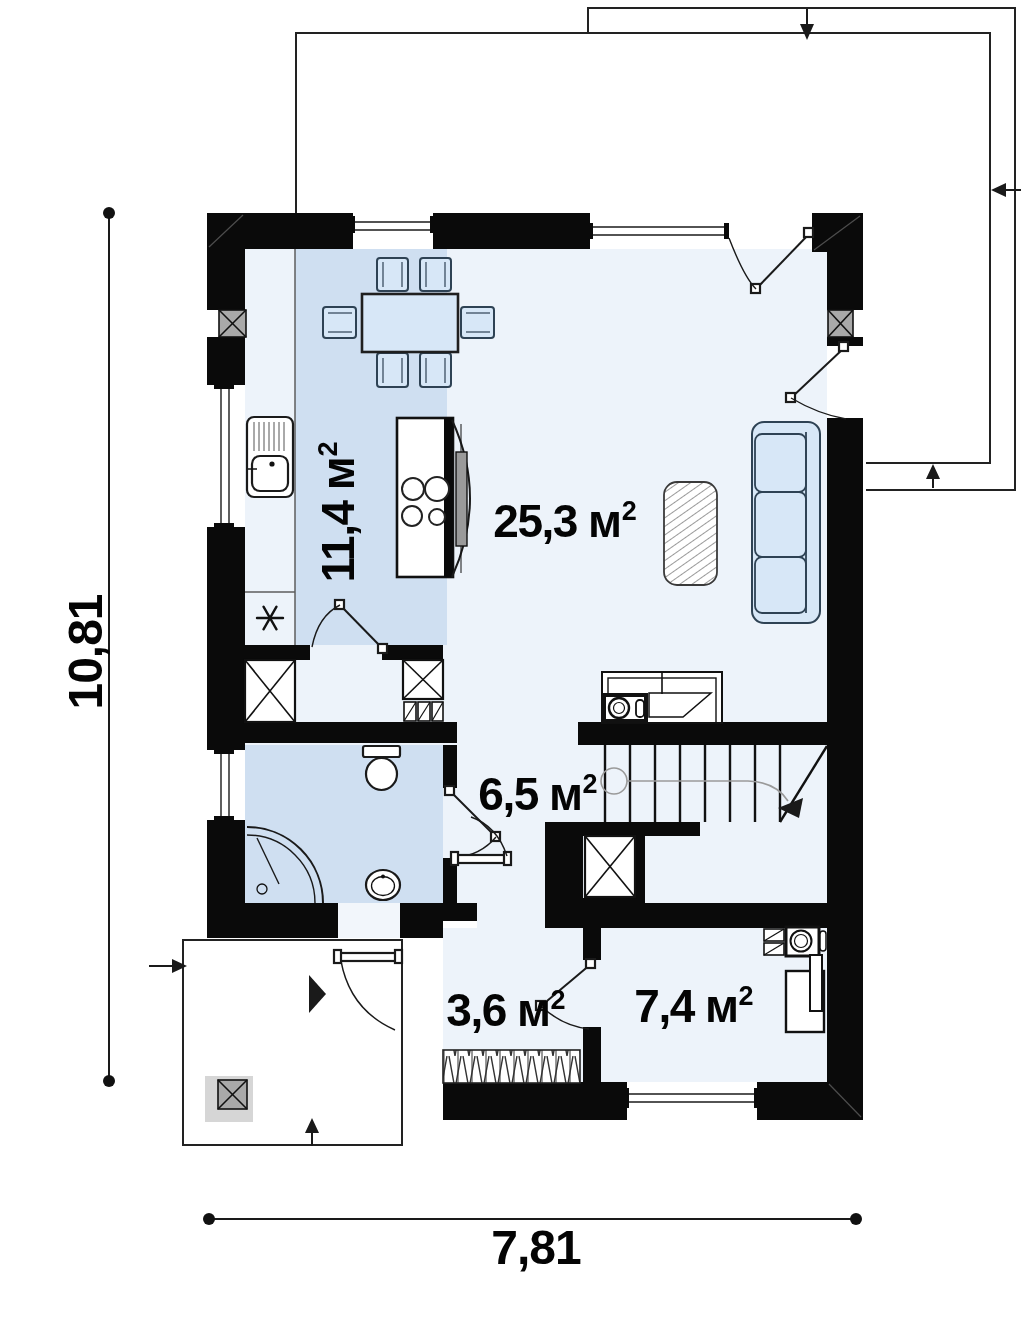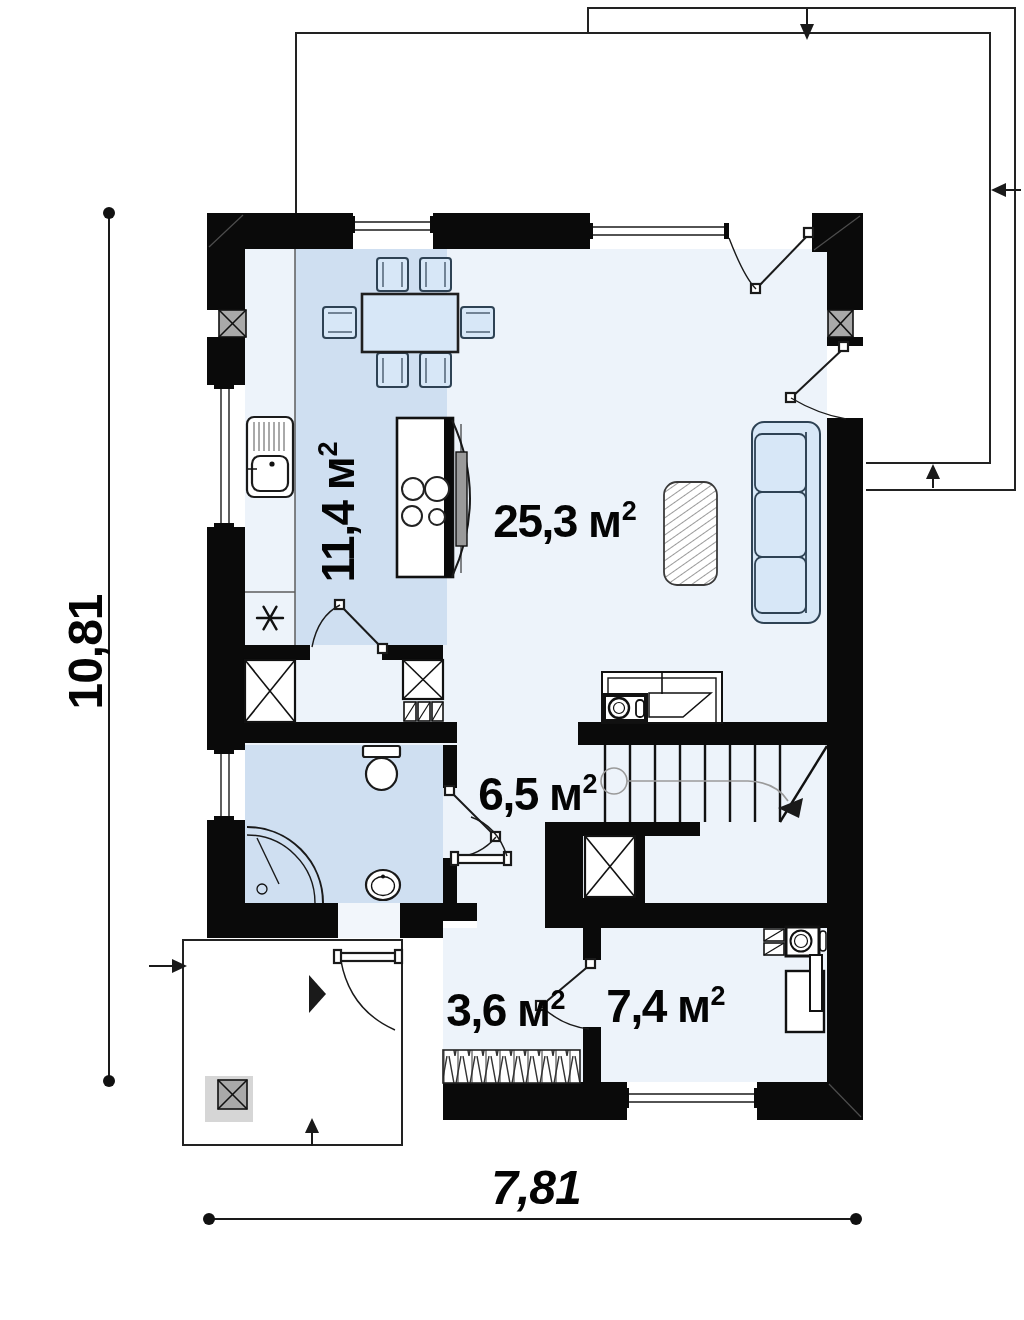--- a/index.html
+++ b/index.html
@@ -421,24 +421,24 @@
   </div>
   <div class="room-label" style="left:565px;top:521px;">
     <span>25,3 м</span><span class="sup">2</span>
   </div>
   <div class="room-label" style="left:538px;top:794px;">
     <span>6,5 м</span><span class="sup">2</span>
   </div>
   <div class="room-label" style="left:506px;top:986px;margin-top:24px;">
     <span>3,6 м</span><span class="sup">2</span>
   </div>
-  <div class="room-label" style="left:666px;top:1006px;">
+  <div class="room-label" style="left:694px;top:1006px;">
     <span>7,4 м</span><span class="sup">2</span>
   </div>
 
   <div class="dim-label rot" style="left:86px;top:652px;">
     <span>10,81</span>
   </div>
-  <div class="dim-label" style="left:536px;top:1188px;font-style:italic;">
+  <div class="dim-label" style="left:536px;top:1248px;">
     <span>7,81</span>
   </div>
 
 </div>
 
 </body></html>

